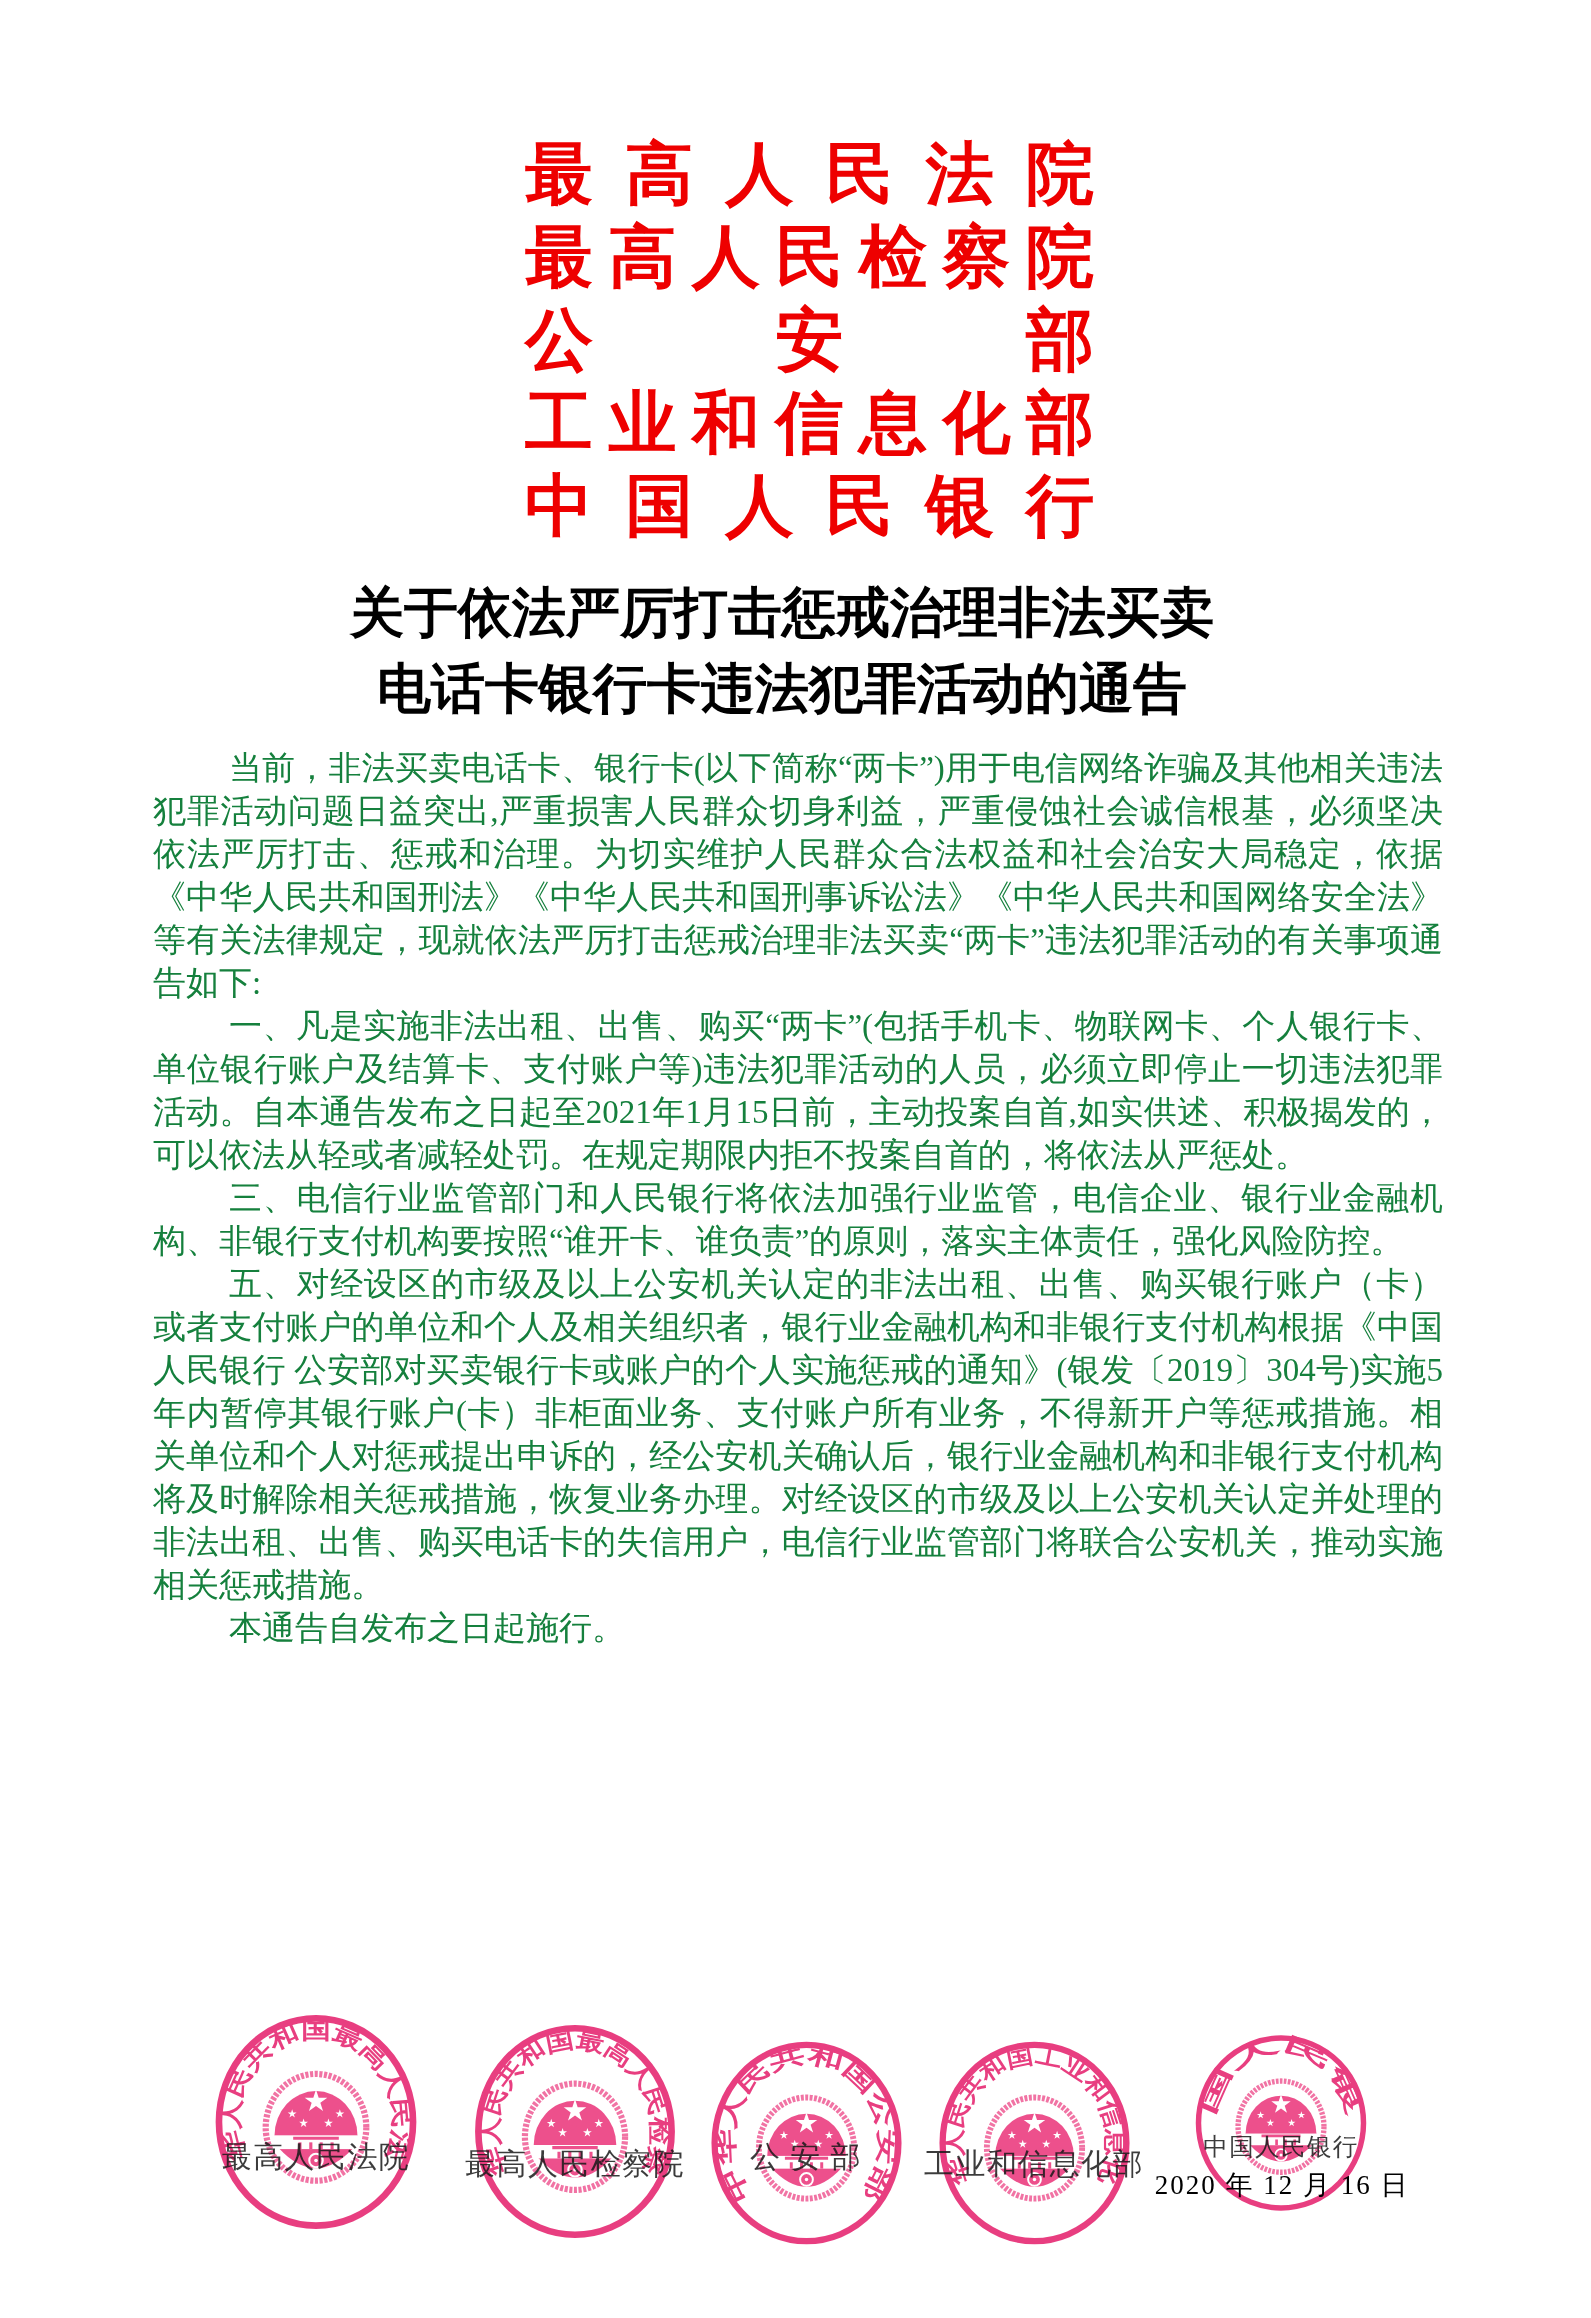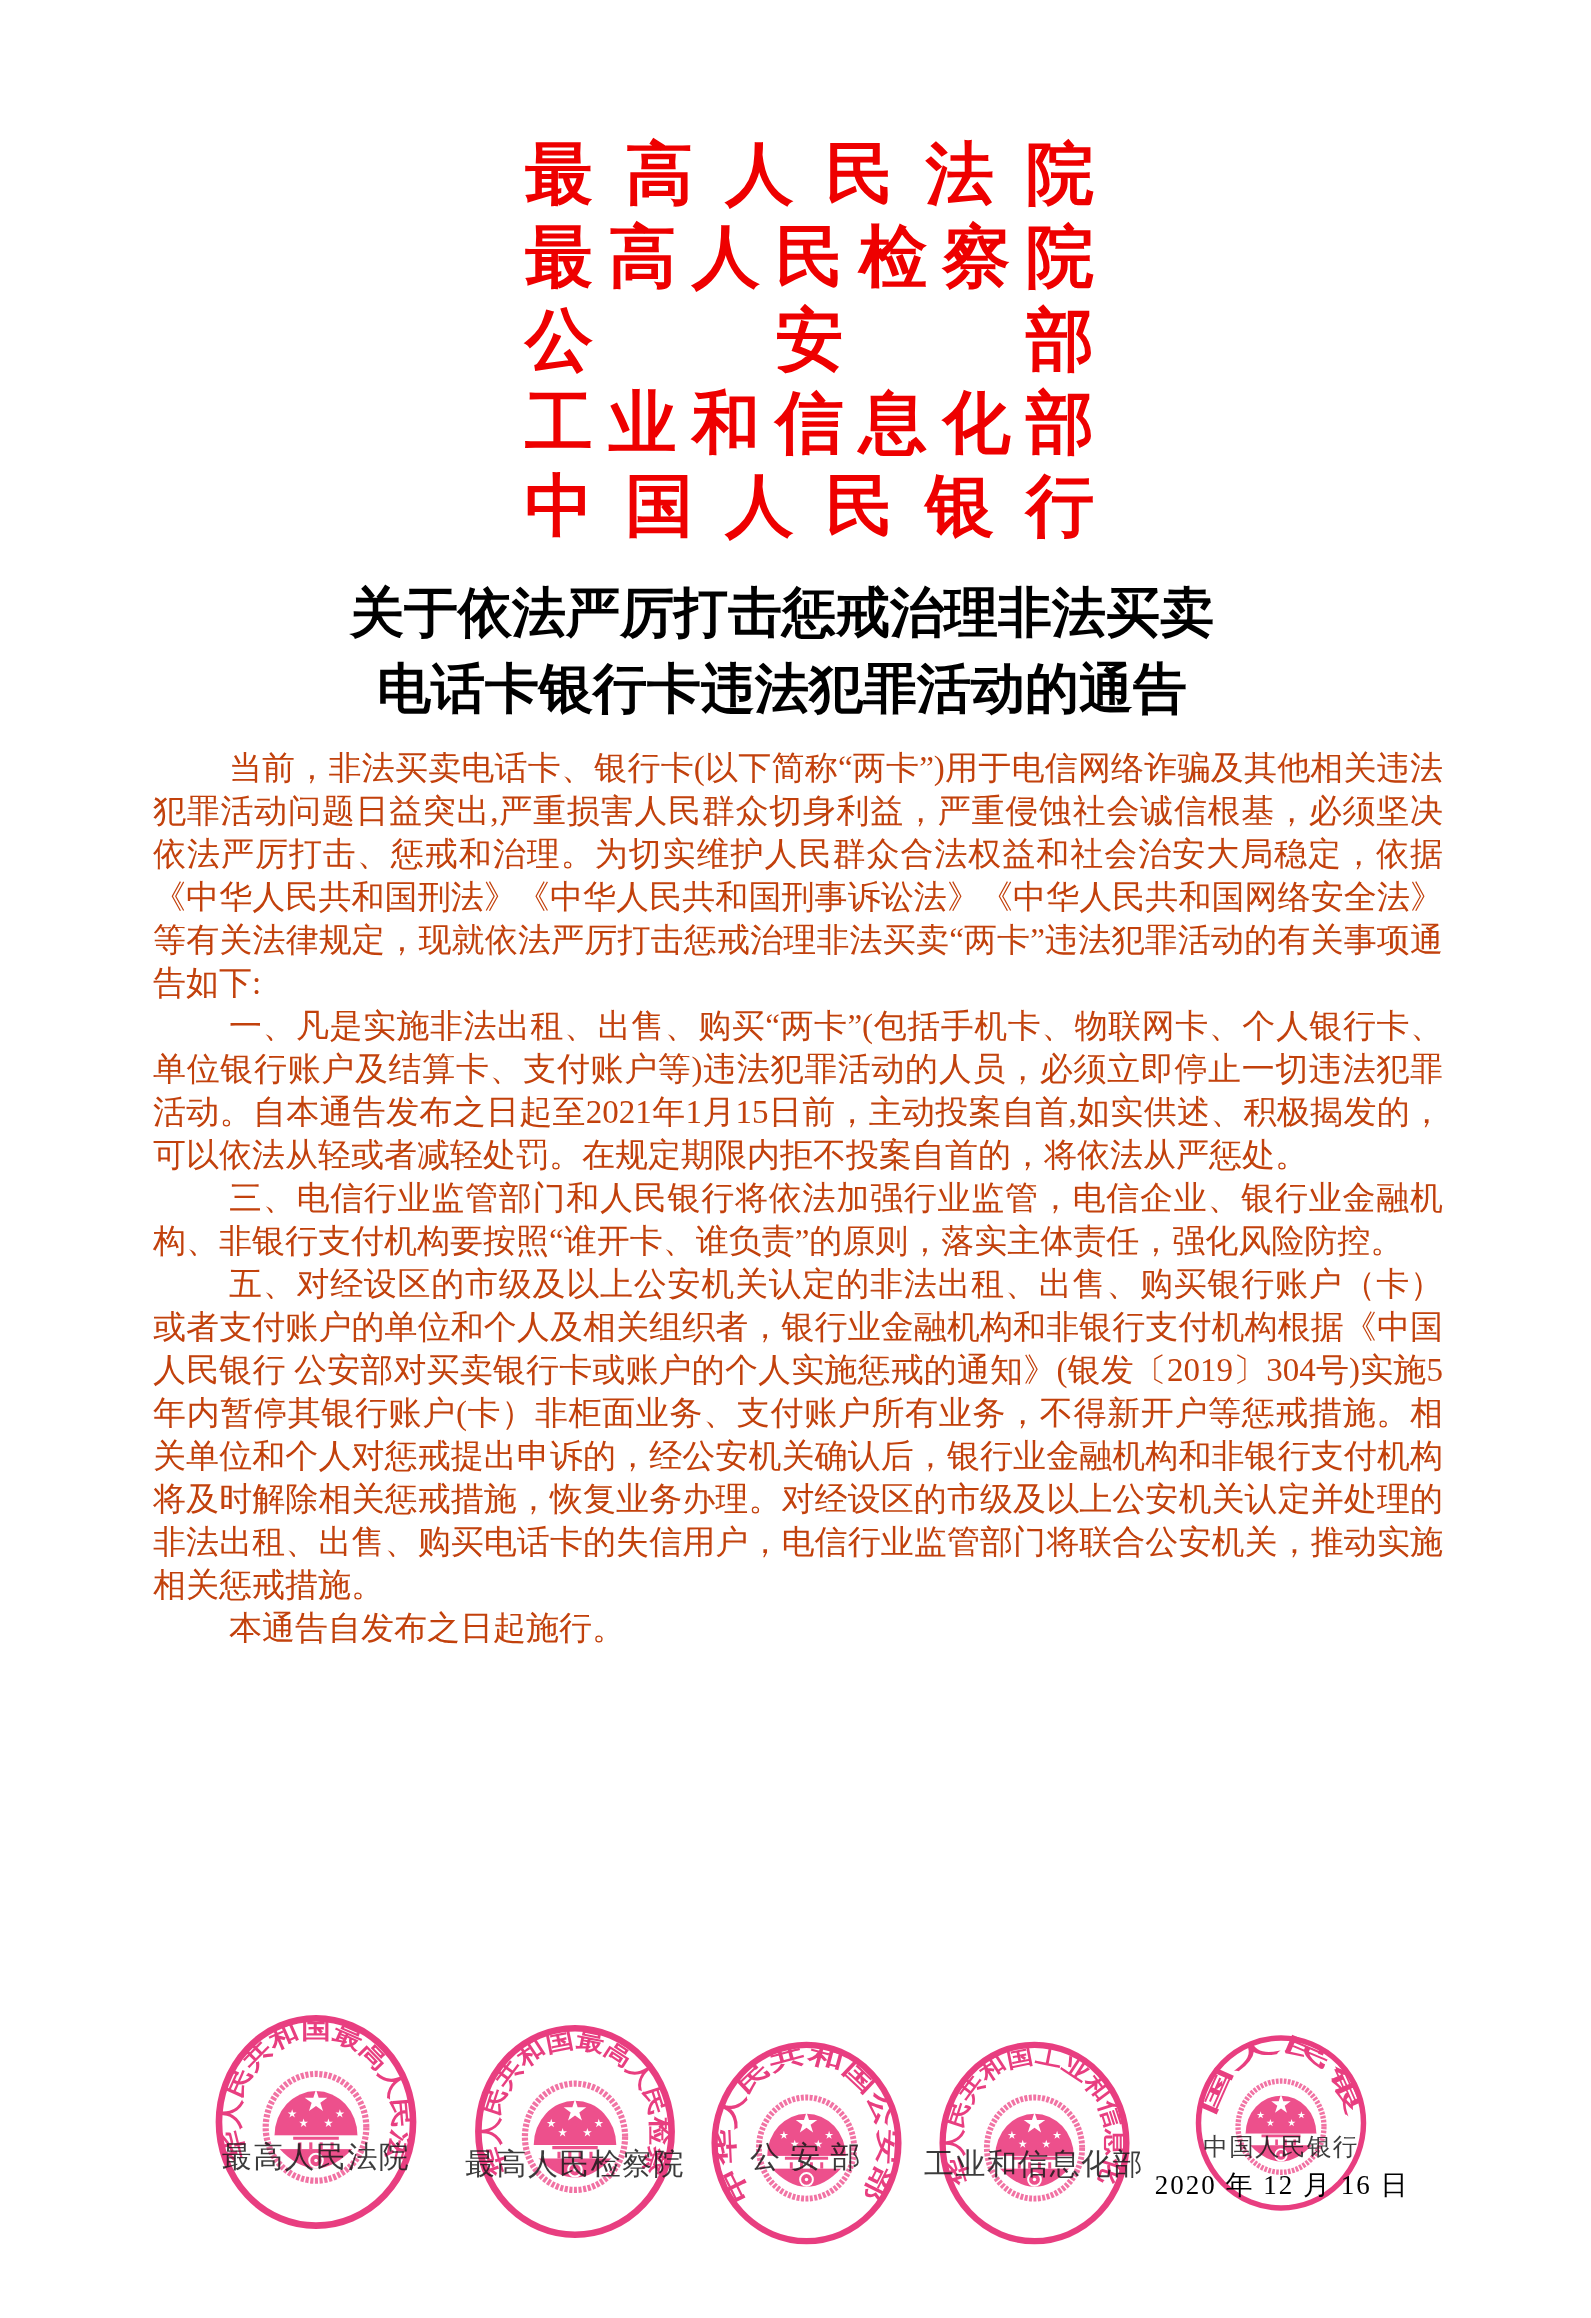--- a/index.html
+++ b/index.html
@@ -15,21 +15,21 @@
     white-space:nowrap;
   }
   
   #title{
     position:absolute; left:0; top:575px; width:1564px; text-align:center;
     font-size:54px; font-weight:bold; color:#000; line-height:76px;
   }
   
   #bodytext{
     position:absolute; left:153px; top:747px; width:1290px;
-    font-size:33px; line-height:43px; color:#c2410c;
+    font-size:33px; line-height:43px; color:#15803d;
     text-align:justify; text-justify:inter-ideograph;
   }
   #bodytext p{margin:0; text-indent:2.3em;}
   
   .seal{position:absolute; opacity:0.93;}
   .seal-ring{fill:none; stroke:#e73077; stroke-width:10;}
   .ring-text{
     fill:#e73077; font-size:38px; font-weight:bold;
     font-family:"Liberation Serif","DejaVu Serif",serif;
   }

